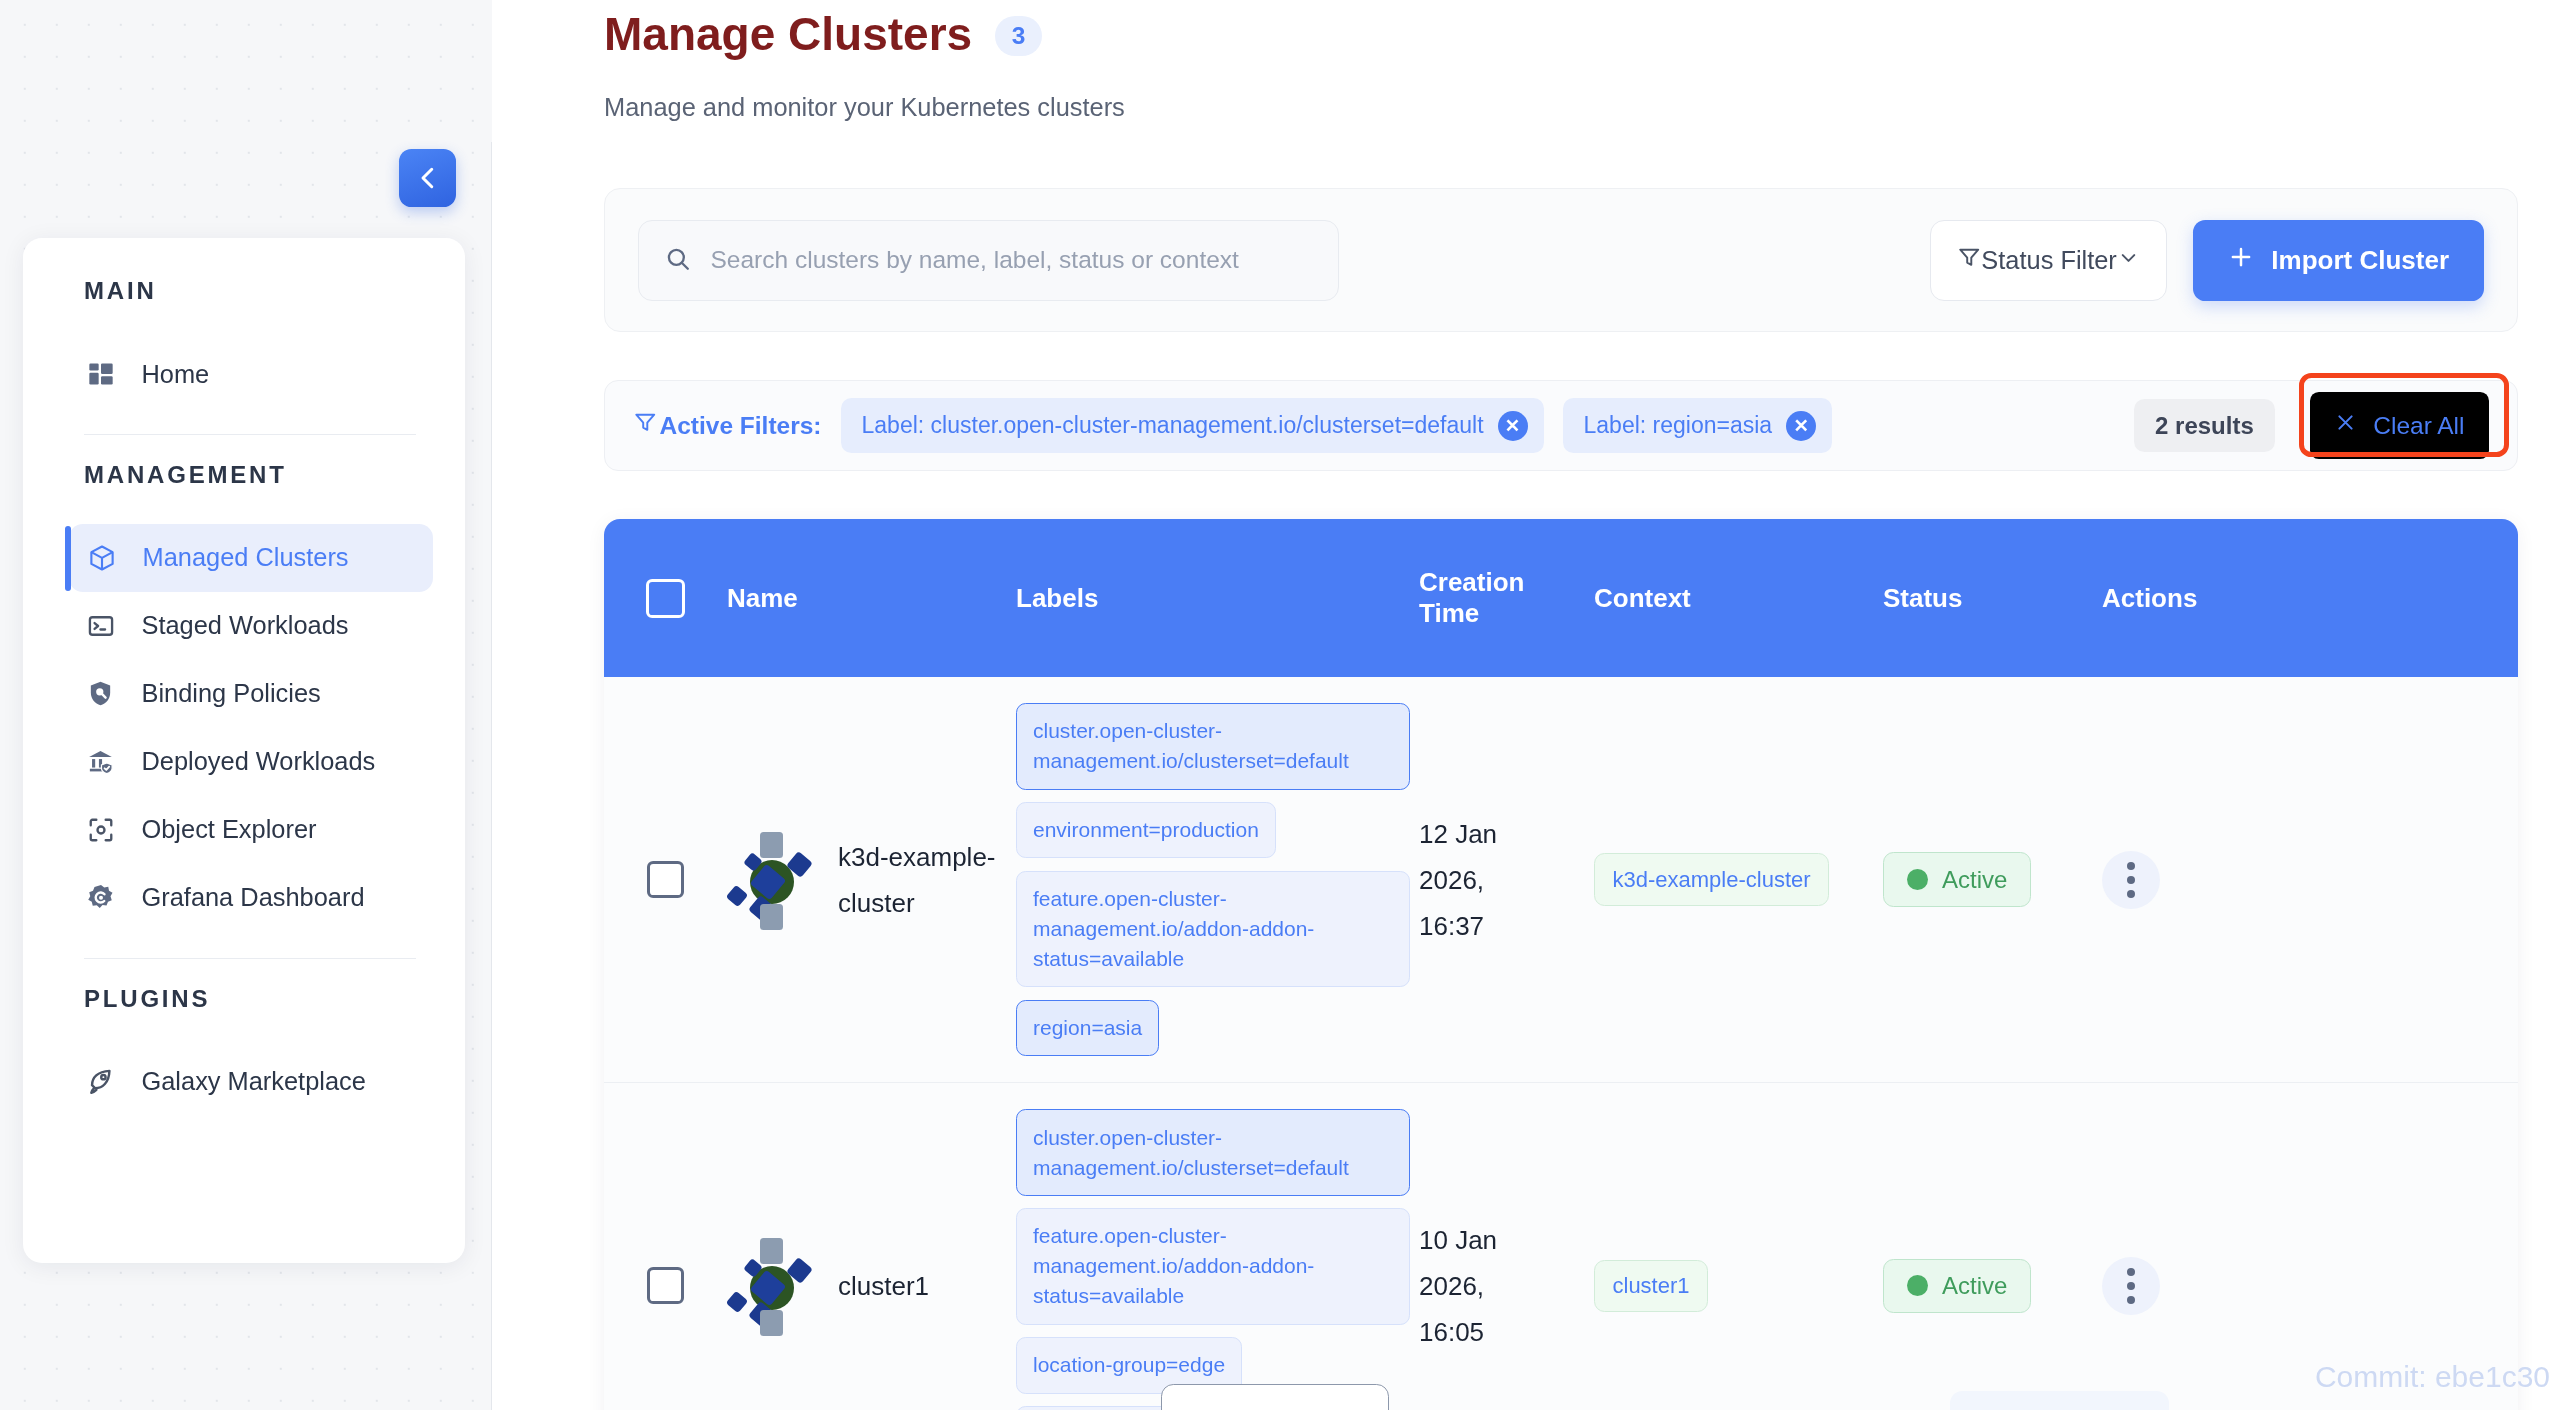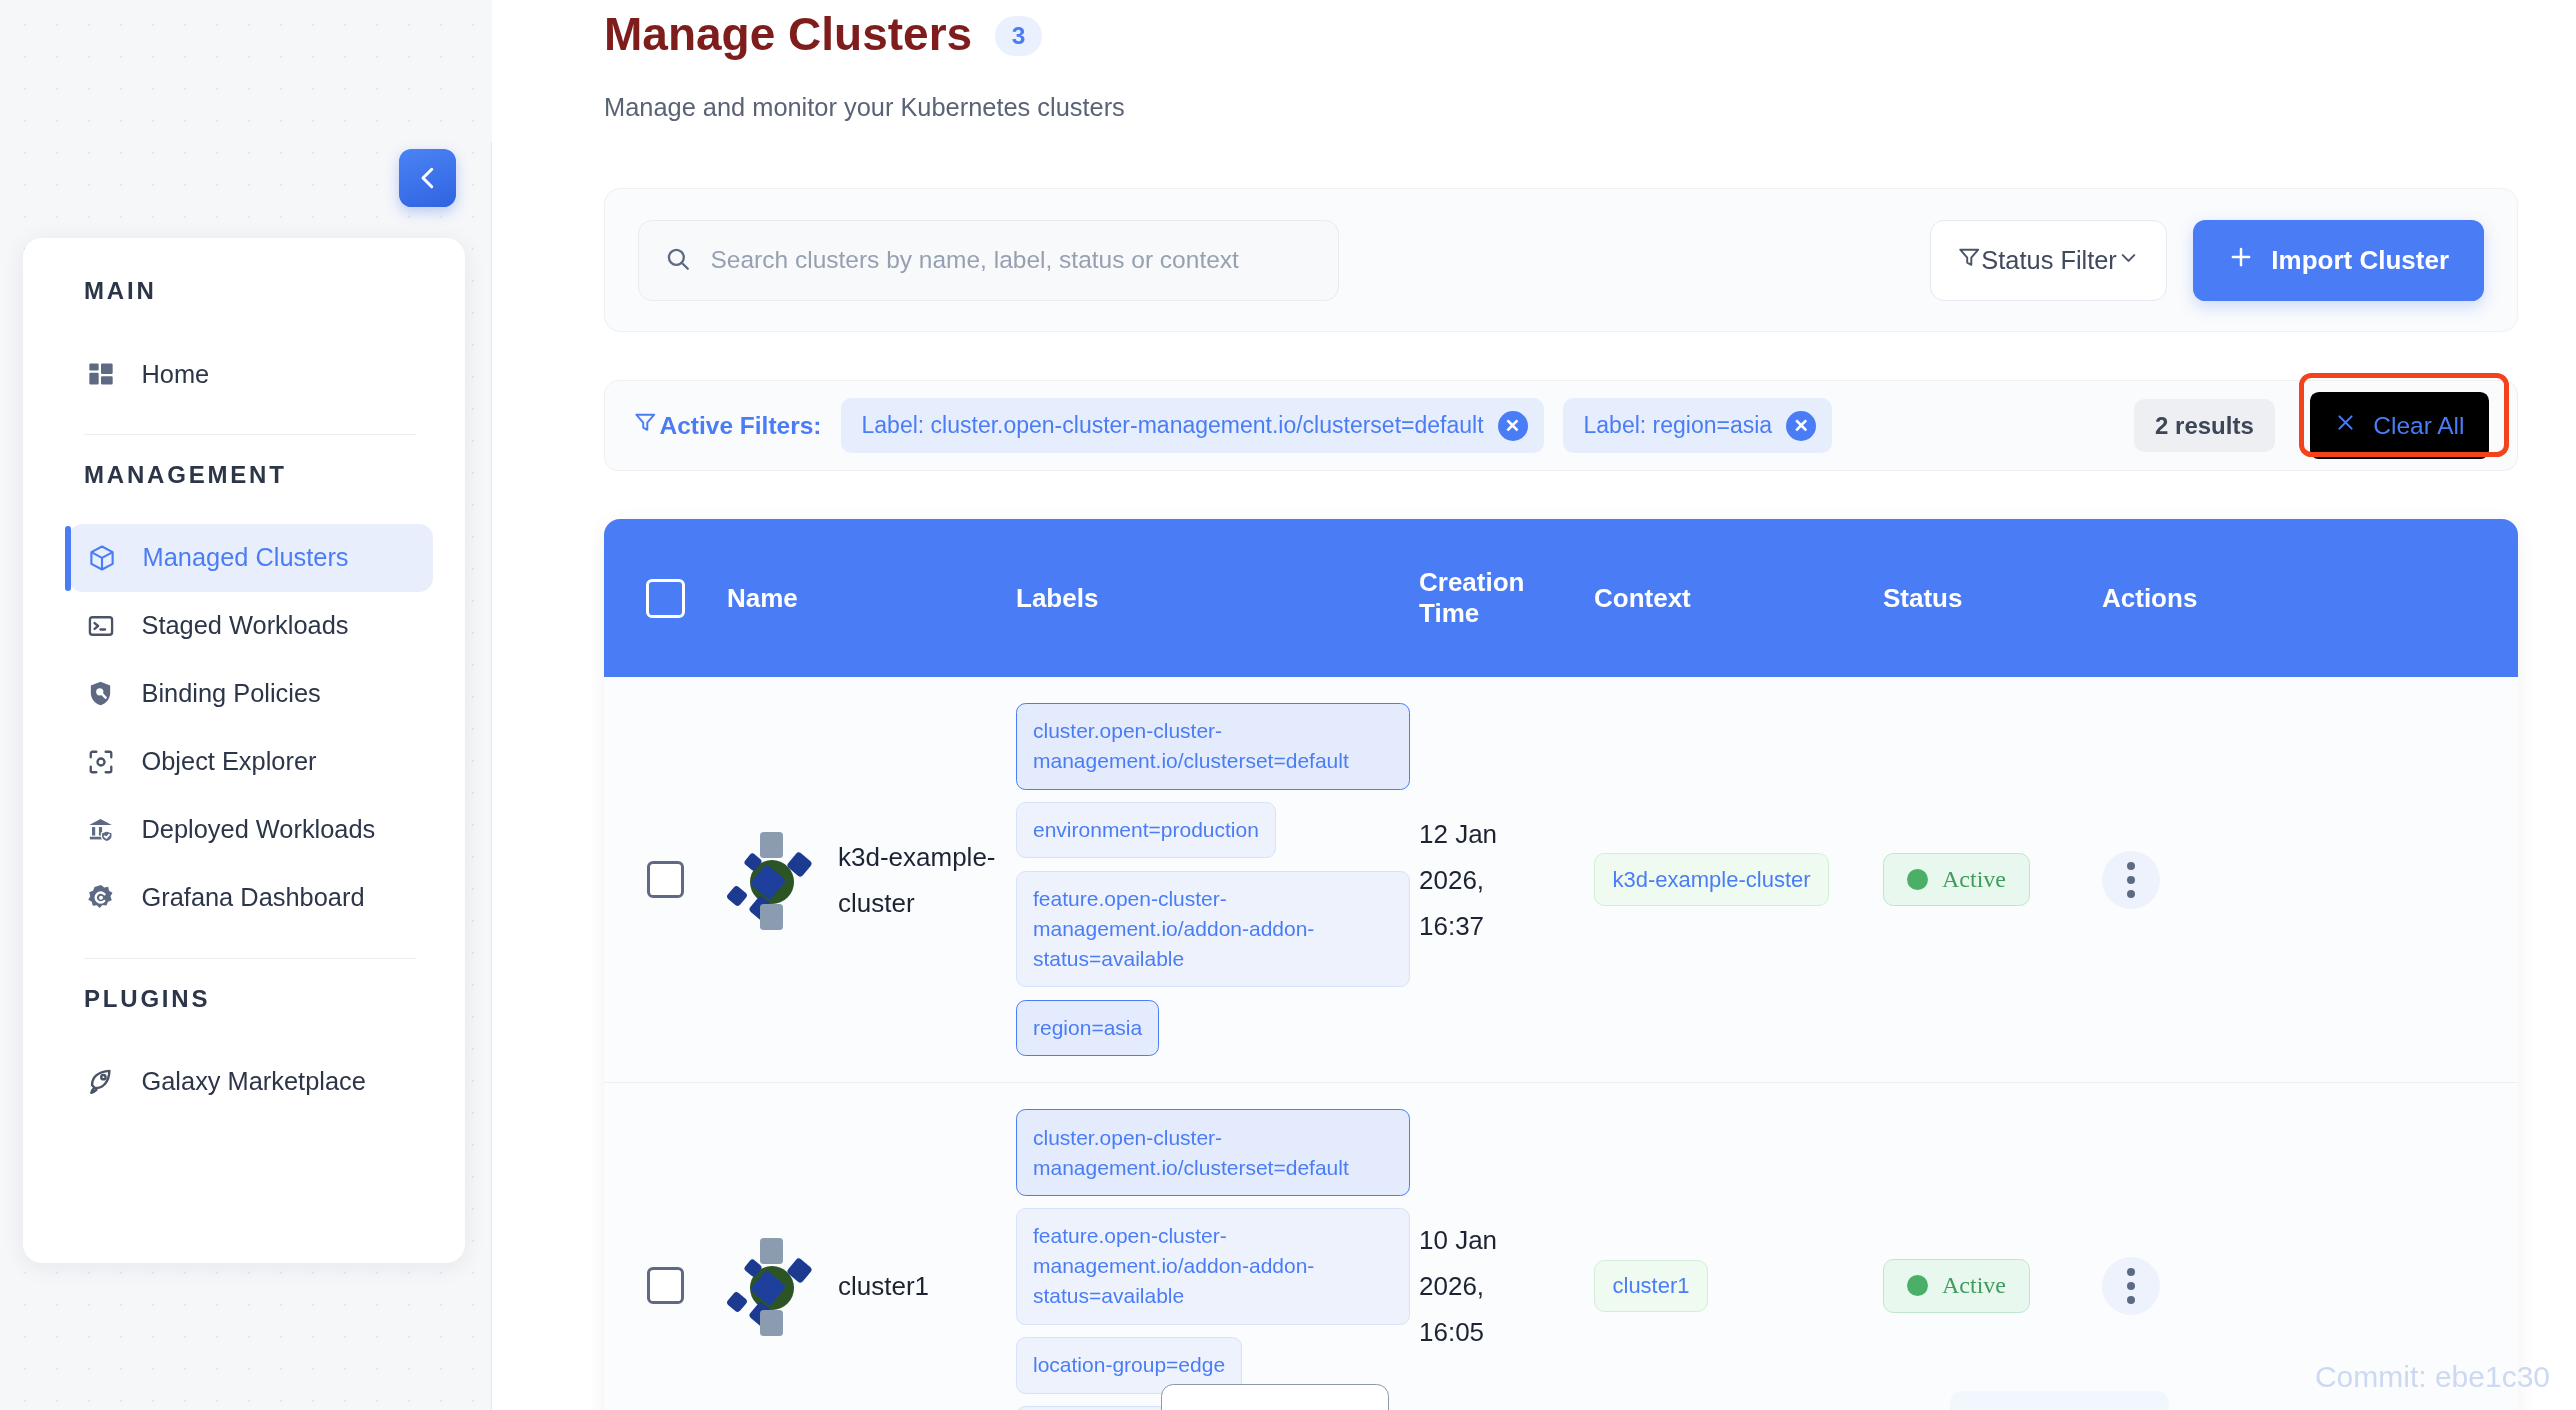--- a/index.html
+++ b/index.html
@@ -418,21 +418,20 @@
   .status-pill {
     display: inline-flex;
     align-items: center;
     gap: 14px;
     background: #e9f8ee;
     border: 0.9px solid #bfe5cc;
     color: #3f9c5c;
     font-size: 24px;
     border-radius: 10.5px;
     padding: 12.3px 23px;
-    font-family: Liberation Serif, serif;
   }
   .status-dot {
     width: 21px; height: 21px;
     border-radius: 50%;
     background: #4caf67;
     flex: 0 0 21px;
   }
   .kebab {
     width: 58px; height: 58px;
     border-radius: 50%;
@@ -560,44 +559,44 @@
 
       <div class="nav-item">
         <span class="nav-icon">
           <svg width="29" height="29" viewBox="0 0 24 24">
             <path d="M12 2.2 L20 5.4 V11.4 C20 16.6 16.6 20.3 12 21.8 C7.4 20.3 4 16.6 4 11.4 V5.4 Z" fill="#5e6a83"></path>
             <circle cx="11.4" cy="10.6" r="3" fill="#ffffff"></circle>
             <path d="M13.6 12.8 L16.2 15.4" stroke="#ffffff" stroke-width="2" stroke-linecap="round"></path>
           </svg>
         </span>
         <span>Binding Policies</span>
-      </div>
-
-      <div class="nav-item">
-        <span class="nav-icon">
-          <svg width="28" height="28" viewBox="0 0 24 24">
-            <path d="M3.2 8 V4.6 A1.4 1.4 0 0 1 4.6 3.2 H8 M16 3.2 H19.4 A1.4 1.4 0 0 1 20.8 4.6 V8 M20.8 16 V19.4 A1.4 1.4 0 0 1 19.4 20.8 H16 M8 20.8 H4.6 A1.4 1.4 0 0 1 3.2 19.4 V16" class="icon-stroke"></path>
-            <circle cx="12" cy="12" r="3" class="icon-stroke"></circle>
-          </svg>
-        </span>
-        <span>Object Explorer</span>
       </div>
 
       <div class="nav-item">
         <span class="nav-icon">
           <svg width="29" height="29" viewBox="0 0 24 24">
             <path d="M2.6 8.2 L12 3.4 L21.4 8.2 Z" fill="#5e6a83"></path>
             <rect x="5" y="10" width="2.6" height="7" fill="#5e6a83"></rect>
             <rect x="10.7" y="10" width="2.6" height="7" fill="#5e6a83"></rect>
             <rect x="3.2" y="18" width="13" height="2.2" fill="#5e6a83"></rect>
             <path d="M17.2 13.2 L21.6 14.8 V17.6 C21.6 19.6 19.8 21.2 17.2 22 C14.6 21.2 12.8 19.6 12.8 17.6 V14.8 Z" fill="#5e6a83" stroke="#ffffff" stroke-width="1"></path>
             <path d="M15.4 17.6 L16.8 19 L19.2 16.3" stroke="#ffffff" stroke-width="1.5" fill="none" stroke-linecap="round" stroke-linejoin="round"></path>
           </svg>
         </span>
         <span>Deployed Workloads</span>
+      </div>
+
+      <div class="nav-item">
+        <span class="nav-icon">
+          <svg width="28" height="28" viewBox="0 0 24 24">
+            <path d="M3.2 8 V4.6 A1.4 1.4 0 0 1 4.6 3.2 H8 M16 3.2 H19.4 A1.4 1.4 0 0 1 20.8 4.6 V8 M20.8 16 V19.4 A1.4 1.4 0 0 1 19.4 20.8 H16 M8 20.8 H4.6 A1.4 1.4 0 0 1 3.2 19.4 V16" class="icon-stroke"></path>
+            <circle cx="12" cy="12" r="3" class="icon-stroke"></circle>
+          </svg>
+        </span>
+        <span>Object Explorer</span>
       </div>
 
       <div class="nav-item">
         <span class="nav-icon">
           <svg width="30" height="30" viewBox="0 0 24 24">
             <path d="M12 1.6 L14.6 3.6 L17.8 3 L18.4 6.2 L21.2 7.8 L19.6 10.6 L20.6 13.8 L17.6 15 L16.4 18 L13.2 17.6 L11 20 L8.6 17.8 L5.4 18.2 L4.6 15 L1.8 13.4 L3.4 10.6 L2.6 7.4 L5.6 6.2 L6.8 3.2 Z" fill="#5e6a83"></path>
             <path d="M14.8 9 A4 4 0 1 0 14.6 14.4" stroke="#ffffff" stroke-width="1.9" fill="none" stroke-linecap="round"></path>
             <circle cx="12" cy="11.8" r="1.6" fill="#ffffff"></circle>
           </svg>
         </span>

